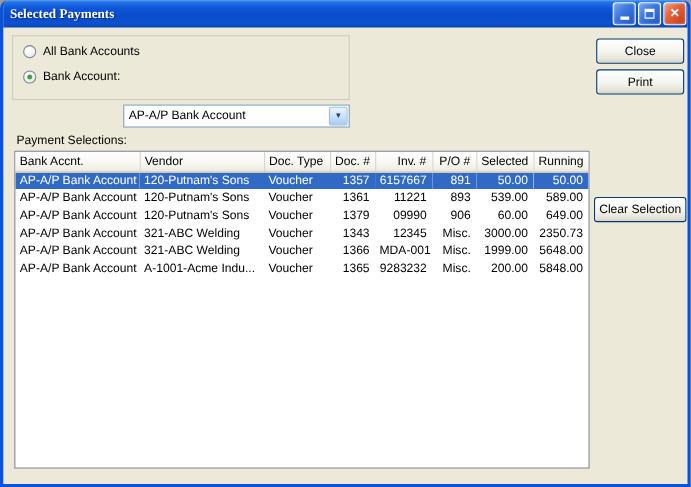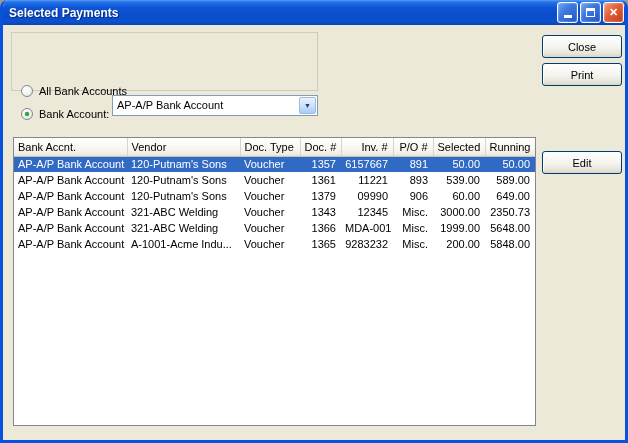--- a/index.html
+++ b/index.html
@@ -16,20 +16,21 @@
     overflow:hidden;
   }
 
   
   .titlebar {
     position:absolute; left:-3px; top:0; width:628px; height:25px;
     background:linear-gradient(180deg,#5AA0F2 0%,#2472E8 8%,#0D56D8 30%,#0A4CC8 60%,#0C51D2 85%,#0845AE 100%);
     border-radius:7px 7px 0 0;
     display:flex; align-items:center;
     padding:0 4px 0 9px;
+    font-family:Liberation Serif, serif;
   }
   .titlebar-text {
     color:#fff; font-weight:bold; font-size:12px;
     text-shadow:1px 1px 1px #00287C;
     flex:1 1 auto;
     white-space:nowrap; overflow:hidden;
   }
   .winbtns { display:flex; gap:2px; margin-top:-1px; }
   .winbtn {
     width:21px; height:21px; border:1px solid #fff; border-radius:3px;
@@ -46,21 +47,21 @@
   .glyph-close { color:#fff; font-size:11px; font-weight:bold; line-height:1; }
 
   
   .groupbox {
     position:absolute; left:8px; top:32px; width:307px; height:59px;
     border:1px solid #CFCCBD;
     background:#ECE9D8;
   }
   .radio-row {
     position:absolute; left:9px; display:flex; align-items:flex-start; gap:6px;
-    font-size:11px; color:#000;margin-top:44px;
+    font-size:11px; color:#000;
   }
   .radio-row.first  { top:8px; }
   .radio-row.second { top:31px; }
   .radio {
     width:12px; height:12px; border-radius:50%;
     border:1px solid #7A8A99;
     background:radial-gradient(circle at 35% 30%, #ffffff 0%, #f2f1ec 60%, #d9d7cc 100%);
     position:relative; flex:0 0 auto;
   }
   .radio.checked::after {
@@ -160,22 +161,23 @@
       <span class="radio-label">Bank Account:</span>
     </div>
     <div class="combo">
       <span>AP-A/P Bank Account</span>
       <span class="combo-arrow">▼</span>
     </div>
   </div>
 
   <button class="xp-btn btn-print">Print</button>
   <button class="xp-btn btn-close-dlg">Close</button>
-  <button class="xp-btn btn-edit">Edit</button>
-
+  <button class="xp-btn btn-clear">Clear Selection</button>
+
+  <div class="table-label">Payment Selections:</div>
   <div class="table-wrap">
     <table class="grid">
       <colgroup>
         <col style="width:113px">
           <col style="width:113px">
           <col style="width:60px">
         <col style="width:41px">
           <col style="width:52px">
           <col style="width:40px">
         <col style="width:52px">

